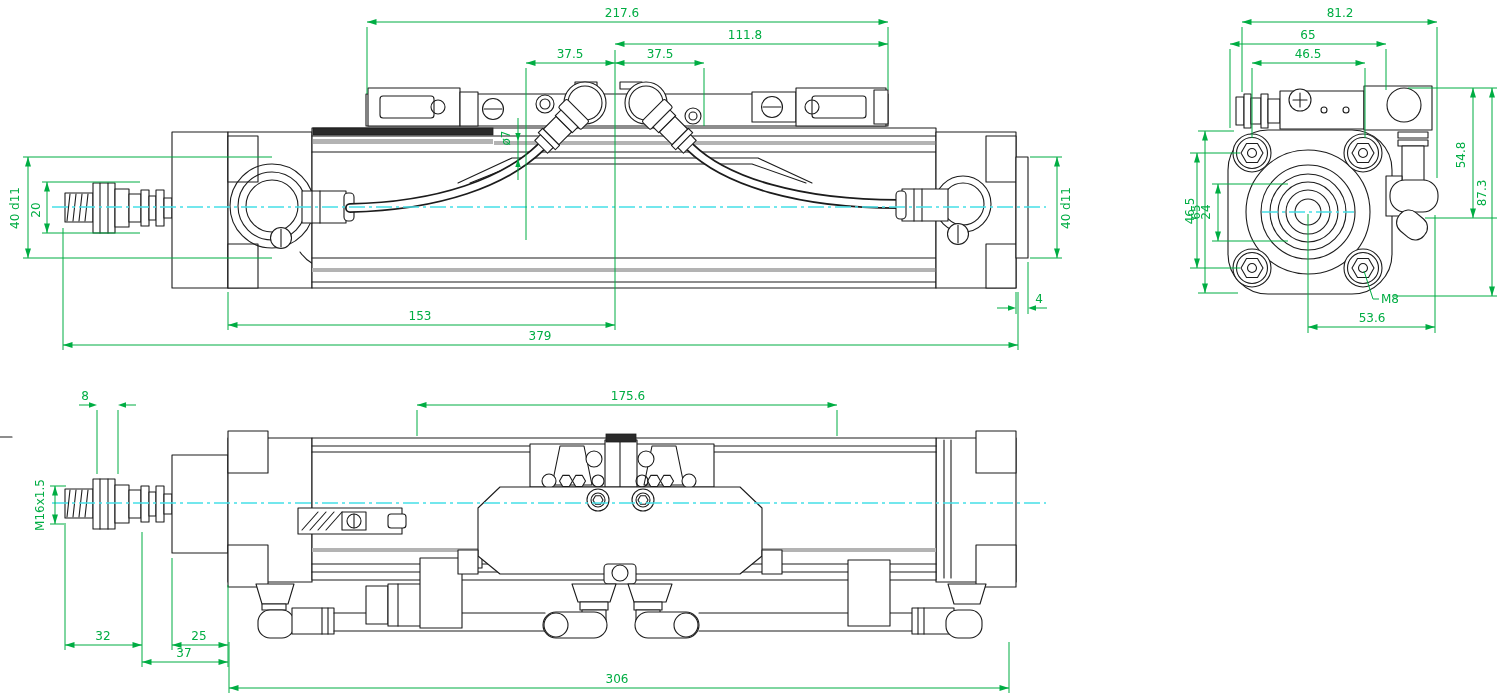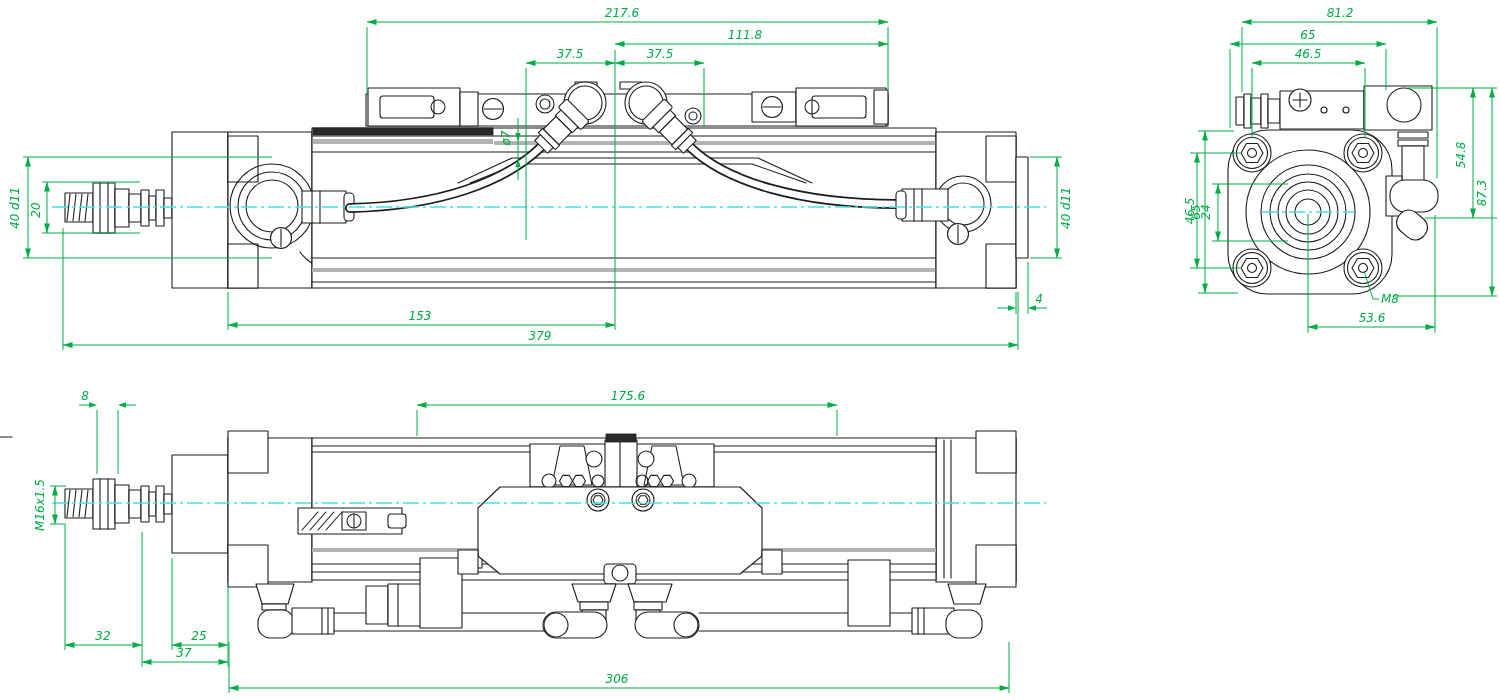--- a/index.html
+++ b/index.html
@@ -1,17 +1,17 @@
 <!DOCTYPE html>
 <html><head>
 <meta charset="utf-8">
 <style>
   html,body{margin:0;padding:0;background:#fff;}
   #stage{position:relative;width:1500px;height:700px;background:#ffffff;overflow:hidden;
-         font-family:"DejaVu Sans",sans-serif;font-style:italic;}
+         font-family:"DejaVu Sans",sans-serif;}
   svg{position:absolute;left:0;top:0;}
   .o  {fill:none;stroke:#1c1c1c;stroke-width:1.1;stroke-linejoin:round;stroke-linecap:round;}
   .ow {fill:#ffffff;stroke:#1c1c1c;stroke-width:1.1;stroke-linejoin:round;}
   .dk {fill:#2a2a2a;stroke:#1c1c1c;stroke-width:0.8;}
   .gy {fill:#b3b3b3;stroke:none;}
   .hoseo{fill:none;stroke:#1c1c1c;stroke-width:10;stroke-linecap:round;}
   .hosei{fill:none;stroke:#ffffff;stroke-width:6.5;stroke-linecap:round;}
   .cl {fill:none;stroke:#45e0e8;stroke-width:1.4;stroke-dasharray:16 4 3 4;}
   .dim{fill:none;stroke:#00ad43;stroke-width:1;}
   .dimt{fill:#00ad43;font-size:12px;font-family:"DejaVu Sans",sans-serif;}

